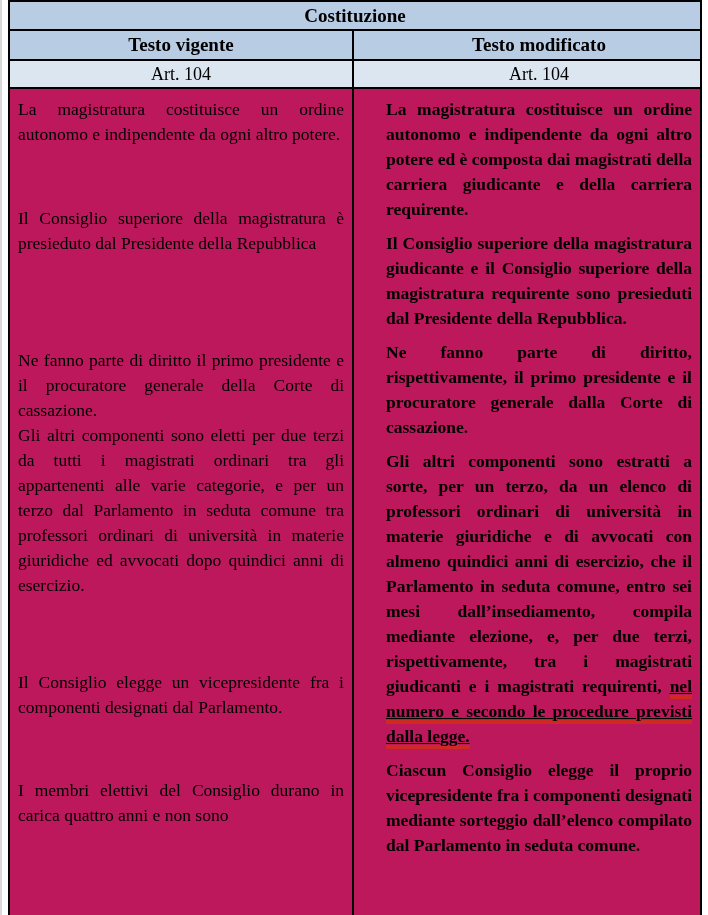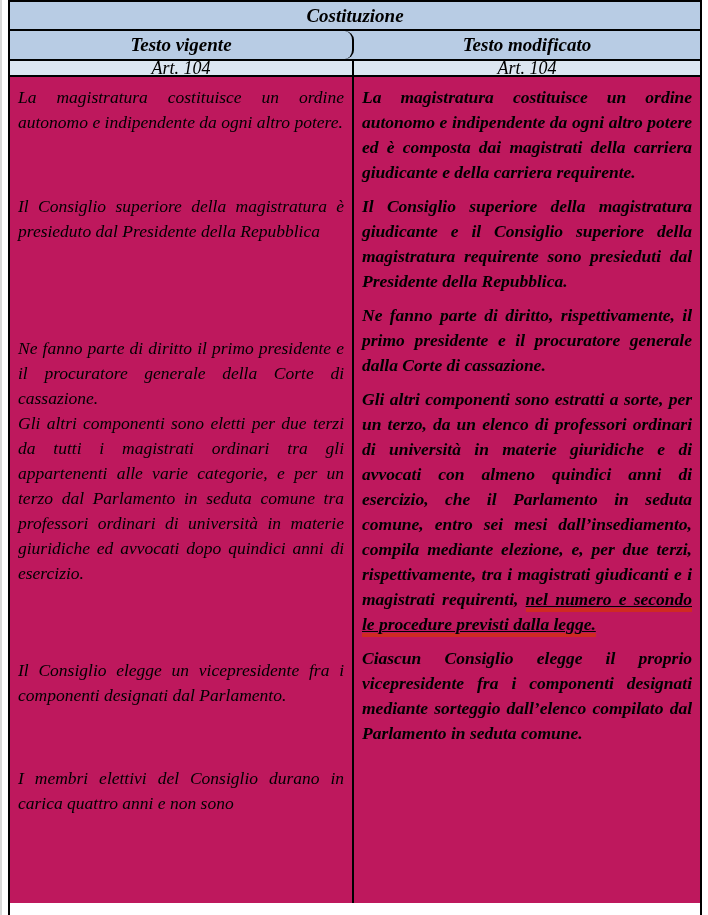--- a/index.html
+++ b/index.html
@@ -16,36 +16,36 @@
     background:#d8d8d8;
   }
   .doc-table {
     position:absolute; left:8px; top:0;
     width:694px; height:915px;
     box-sizing:border-box;
     border-left:2px solid #000;
     border-right:2px solid #000;
     border-top:2px solid #000;
   }
-  .row { display:flex; border-bottom:2px solid #000; box-sizing:border-box;font-style:italic; }
+  .row { display:flex; border-bottom:2px solid #000; box-sizing:border-box; }
   .cell { box-sizing:border-box; }
   .cell-l { width:344px; border-right:2px solid #000; }
-  .cell-r { flex:1; }
+  .cell-r { flex:1;margin-left:24px; }
 
   .row-title {
     height:29px; background:#b8cce4;
     align-items:center; justify-content:center;
     font-weight:bold; font-size:19px;
   }
   .row-head { height:30px; background:#b8cce4; }
   .row-head .cell {
     display:flex; align-items:center; justify-content:center;
-    font-weight:bold; font-size:19px;border-radius:9px;
+    font-weight:bold; font-size:19px;
   }
-  .row-art { height:16px; background:#dce6f1; }
+  .row-art { height:28px; background:#dce6f1; }
   .row-art .cell {
     display:flex; align-items:center; justify-content:center;
     font-size:18px;
   }
   .row-body {
     border-bottom:none;
     height:826px;
     overflow:hidden;
     background:#be185d;
   }

